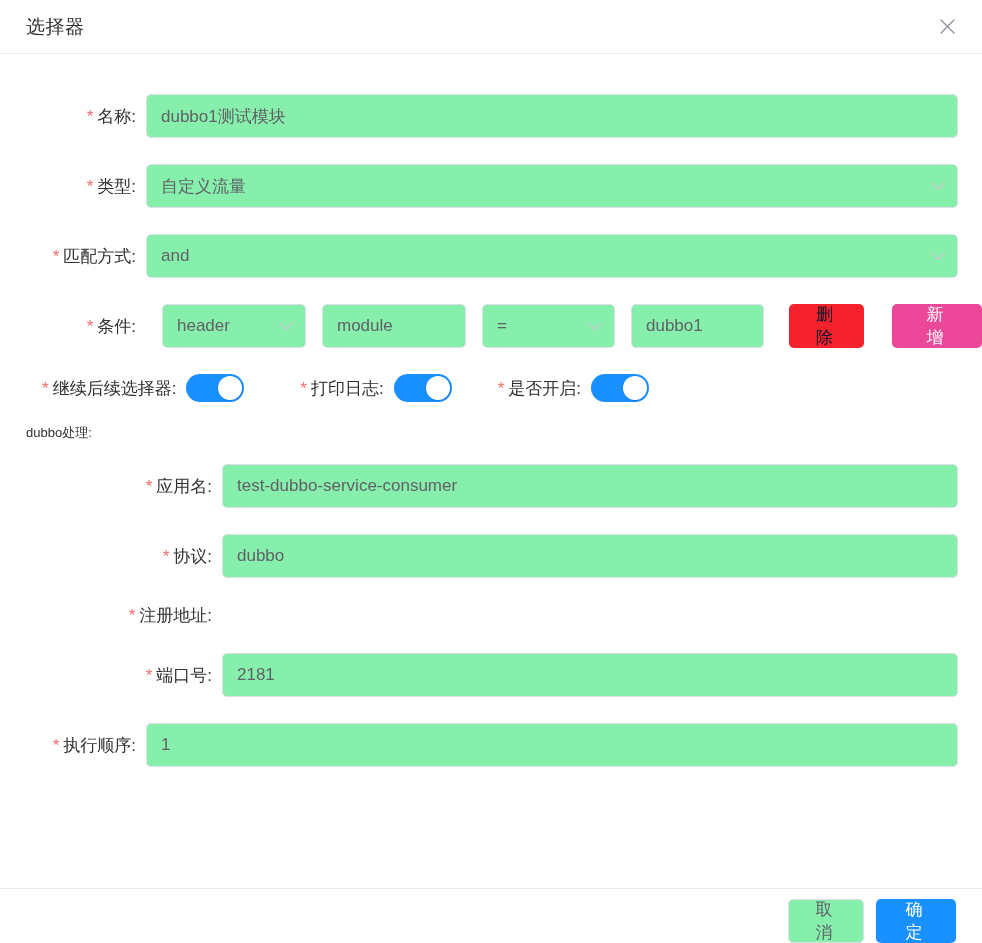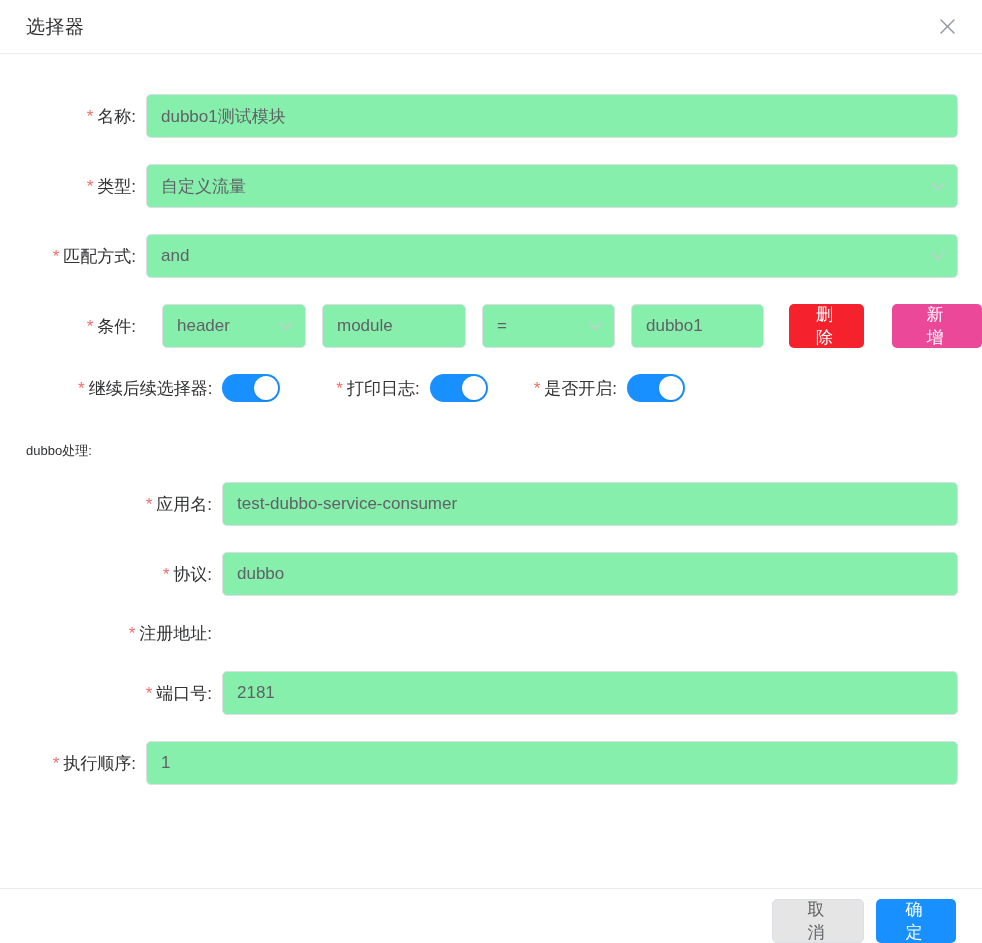--- a/index.html
+++ b/index.html
@@ -105,29 +105,29 @@
     height: 44px;
     border-radius: 5px;
     border: none;
     font-size: 17px;
     font-family: inherit;
     cursor: pointer;
     padding: 0 22px;
     letter-spacing: 4px;
     display: flex; align-items: center; justify-content: center;
   }
-  .btn-danger { background: #f5222d; color: #ffffff; margin-left: 9px; width: 92px; }
+  .btn-danger { background: #f5222d; color: #0f172a; margin-left: 9px; width: 92px; }
   .btn-primary { background: #ec4899; color: #fff; margin-left: 12px; width: 116px; }
 
   
   .switch-row {
     display: flex;
     align-items: center;
-    margin-bottom: 40px;
-    padding-left: 78px;
+    margin-bottom: 22px;
+    padding-left: 42px;
   }
   .sw-group { display: flex; align-items: center; }
   .sw-label {
     font-size: 17px; color: #303133; white-space: nowrap; padding-right: 10px;
   }
   .sw-label .req { color: #f56c6c; margin-right: 4px; }
   .switch {
     width: 58px; height: 28px;
     border-radius: 14px;
     background: #1890ff;
@@ -155,24 +155,24 @@
   
   .dlg-footer {
     flex: 0 0 53px;
     border-top: 1px solid #eaeaea;
     display: flex;
     align-items: center;
     justify-content: flex-end;
     padding: 10px 26px 0 0;
   }
   .btn-plain {
-    background: #e5e5e5;
+    background: #86efac;
     border: 1px solid #dcdfe6;
     color: #606266;
-    width: 92px;
+    width: 76px;
     margin-right: 12px;
   }
   .btn-confirm { background: #1890ff; color: #fff; width: 80px; }
   svg { display: block; }
 </style>
 </head>
 <body>
 
 <div class="dialog">
 

